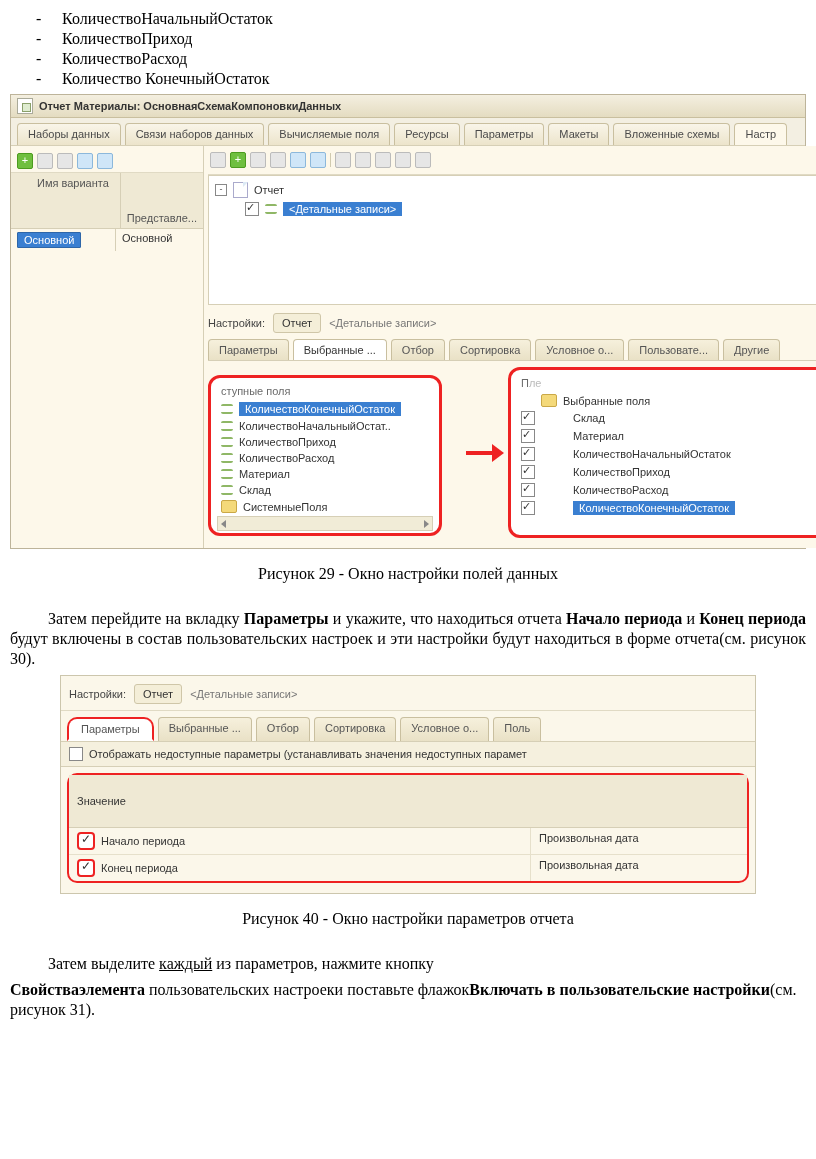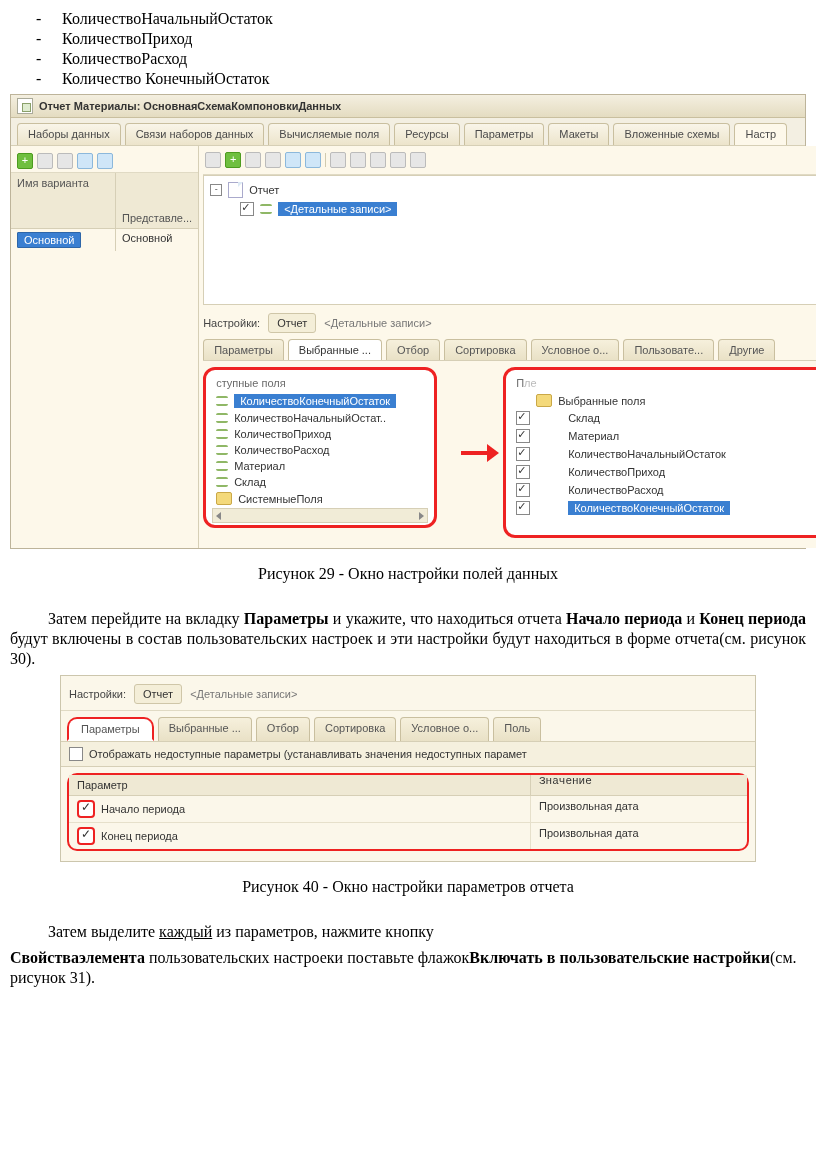--- a/index.html
+++ b/index.html
@@ -31,21 +31,21 @@
   .leftcol { width:192px; border-right:1px solid #d6cfb6; background:#fdf8ea; padding-top:4px; }
   .tbarL { display:flex; gap:4px; align-items:center; padding:3px 6px; border-bottom:1px solid #e0dac4; }
   .ti { width:14px; height:14px; display:inline-block; border:1px solid #99a; border-radius:2px; }
   .ti.green { background:#6fbf3f; border-color:#4c9b1f; position:relative; }
   .ti.green::after { content:"+"; position:absolute; inset:0; color:#fff; font-size:11px; text-align:center; line-height:12px; }
   .ti.gr { background:#e6e6e6; border-color:#bbb; }
   .ti.x { background:#e6e6e6; border-color:#bbb; }
   .ti.bl { background:#cfe6f8; border-color:#8cb8db; }
   .miniheadrow { display:flex; background:#efe9d4; border-bottom:1px solid #d6cfb6; }
   .miniheadrow div { padding:4px 6px; font-size:11px; color:#555; }
-  .miniheadrow .c1 { width:92px; border-right:1px solid #d6cfb6; }
+  .miniheadrow .c1 { width:92px; border-right:1px solid #d6cfb6;margin-left:20px; }
   .miniheadrow .c2 { flex:1;margin-top:35px; }
   .varrow { display:flex; }
   .varrow .c1 { width:92px; border-right:1px solid #d6cfb6; }
   .varrow .cell { padding:3px 6px; }
   .selbox { background:#3a7fd1; color:#fff; border:1px solid #2e66a8; display:inline-block; padding:1px 6px; border-radius:1px; }
   .rightcol { flex:1; background:#fdf8ea; padding:4px 4px 6px 4px; }
   .tbarR { display:flex; gap:4px; align-items:center; padding:2px 2px 6px 2px; border-bottom:1px solid #e0dac4; flex-wrap:wrap; }
   .sep { width:1px; height:14px; background:#d0caaf; }
   .treebox { background:#fff; border:1px solid #d6cfb6; height:116px; padding:6px; }
   .treerow { display:flex; align-items:center; gap:6px; margin-bottom:4px; }
@@ -57,21 +57,21 @@
   .settingsrow { margin-top:8px; display:flex; align-items:center; gap:8px; }
   .settingsrow .label { color:#444; }
   .settab { background:#f4eed8; border:1px solid #cfc6a8; padding:3px 8px; border-radius:3px; }
   .settingsrow .det { color:#777; }
   .subtabs { display:flex; gap:4px; margin-top:6px; padding-left:0; }
   .subtab { background:linear-gradient(#f6f0dc,#e9e1c6); border:1px solid #c9bf9f; border-bottom:none; border-radius:4px 4px 0 0; padding:4px 10px; color:#555; }
   .subtab.active { background:#fff; color:#333; }
   .panelline { height:1px; background:#d6cfb6; }
   .panels { display:flex; gap:22px; margin-top:6px; align-items:flex-start; padding-bottom:4px; }
   .redbox { border:3px solid #e22; border-radius:12px; background:#fff; padding:4px 4px 18px 4px; position:relative; }
-  .redbox.left { width:220px; }
+  .redbox.left { width:220px;margin-top:8px; }
   .redbox.right { flex:1; margin-right:4px; min-width:380px; }
   .panelhead { color:#6a6a6a; padding:3px 6px; }
   .fieldline { display:flex; align-items:center; gap:6px; padding:2px 6px; }
   .linkicon { width:12px;height:6px;border-top:2px solid #8fb766;border-bottom:2px solid #8fb766;border-radius:2px; }
   .folder { width:14px;height:11px;background:#f4d97a;border:1px solid #caa847;border-radius:2px; }
   .sel { background:#3a7fd1; color:#fff; display:inline-block; padding:1px 6px; }
   .leftscroll { position:absolute; left:6px; right:6px; bottom:2px; height:13px; background:#f1ecd7; border:1px solid #d6cfb6; display:flex; justify-content:space-between; align-items:center; }
   .leftscroll::before, .leftscroll::after { content:""; width:0;height:0; border-top:4px solid transparent; border-bottom:4px solid transparent; }
   .leftscroll::before { border-right:5px solid #888; margin-left:3px; }
   .leftscroll::after { border-left:5px solid #888; margin-right:3px; }
@@ -89,21 +89,21 @@
   .u { text-decoration: underline; }
 
   .fig30 { border:1px solid #ccc6ad; background:#fbf7ea; font-family:Tahoma, Arial, sans-serif; font-size:11px; color:#333; margin:6px 50px 0 50px; }
   .fig30 .settingsrow { border-bottom:1px solid #e0dac4; padding:8px 8px 6px 8px; margin:0; }
   .fig30 .subtabs { padding:0 6px; }
   .fig30 .subtab.paramact { background:#fff; border:2px solid #e22; border-bottom:2px solid #fff; border-radius:10px 10px 0 0; padding:4px 12px; }
   .inaccess { display:flex; align-items:center; gap:6px; padding:5px 8px; border-top:1px solid #d6cfb6; border-bottom:1px solid #d6cfb6; background:#f5f0de; }
   .table30 { border:2px solid #e22; border-radius:10px; margin:6px 6px 10px 6px; }
   .th30 { display:flex; background:#efe9d4; border-bottom:1px solid #d6cfb6; }
   .th30 .cA { flex:1; padding:4px 8px; border-right:1px solid #d6cfb6; }
-  .th30 .cB { width:200px; padding:0 8px;font-family:Liberation Mono, monospace; }
+  .th30 .cB { width:200px; padding:20px 8px; }
   .tr30 { display:flex; border-bottom:1px solid #e6e0cb; }
   .tr30:last-child { border-bottom:none; }
   .tr30 .cA { flex:1; padding:4px 8px; display:flex; align-items:center; gap:6px; border-right:1px solid #e6e0cb; }
   .tr30 .cB { width:200px; padding:4px 8px; }
   .bigchk { width:14px;height:14px;border:2px solid #e22; border-radius:4px; background:#fff; position:relative; }
   .bigchk::after { content:"✓"; position:absolute; inset:-2px 0 0 0; font-size:12px; color:#333; text-align:center; }
 </style>
 </head>
 <body>
 
@@ -308,21 +308,20 @@
     <div class="subtab">Сортировка</div>
     <div class="subtab">Условное о...</div>
     <div class="subtab">Поль</div>
   </div>
   <div class="inaccess">
     <span class="chkbox"></span>
     <span>Отображать недоступные параметры (устанавливать значения недоступных парамет</span>
   </div>
   <div class="table30">
     <div class="th30">
-      <div class="cA">Параметр</div>
       <div class="cB">Значение</div>
     </div>
     <div class="tr30">
       <div class="cA">
           <span class="bigchk"></span>
           <span>Начало периода</span>
         </div>
       <div class="cB">Произвольная дата</div>
     </div>
     <div class="tr30">

